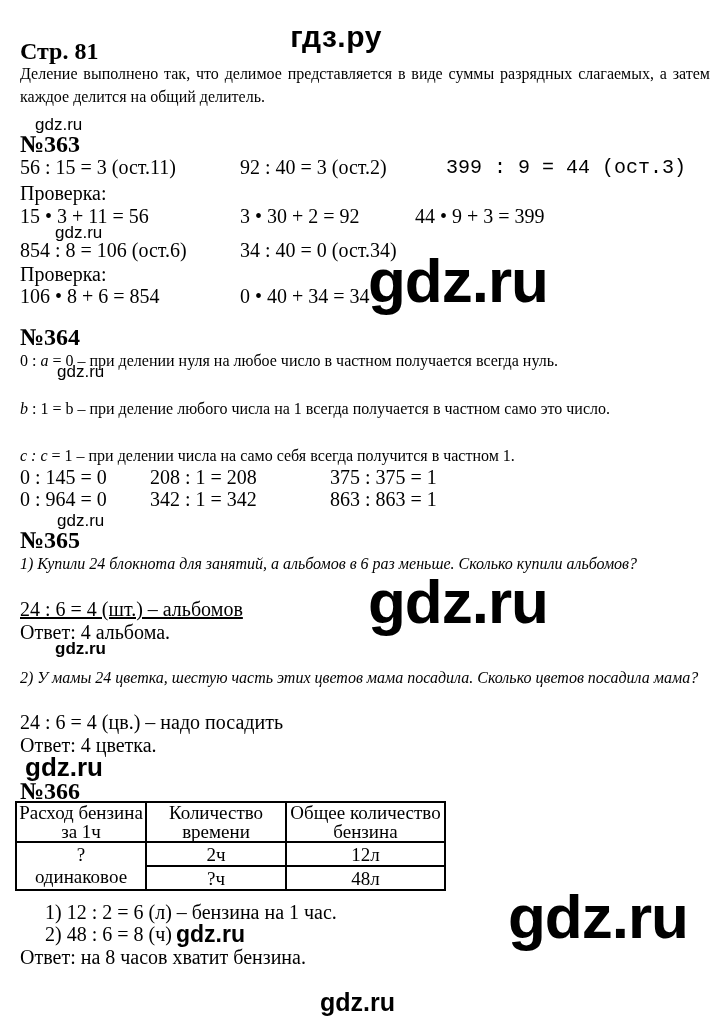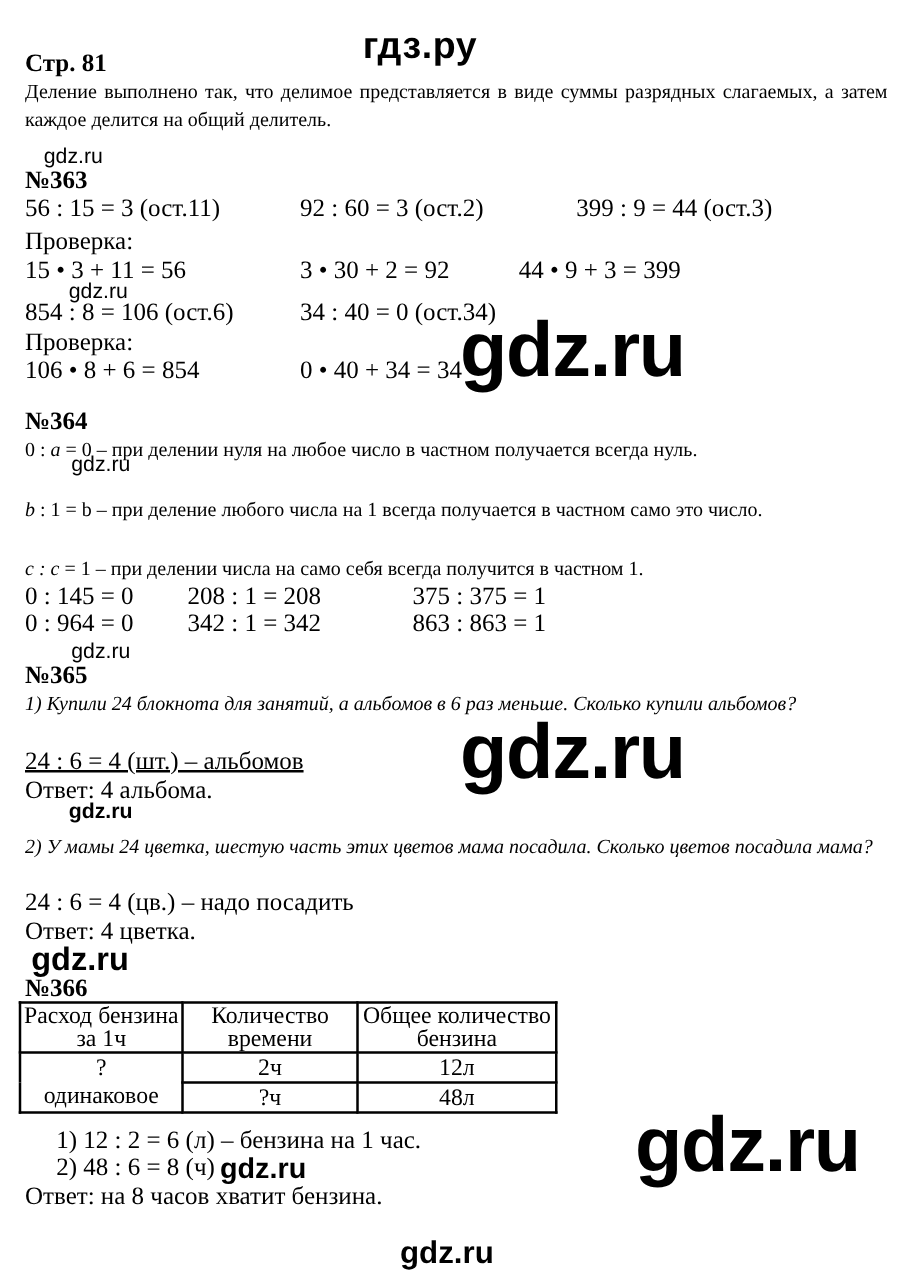--- a/index.html
+++ b/index.html
@@ -11,21 +11,21 @@
   }
   .abs { position:absolute; }
   .logo {
     position:absolute; top:20px; left:0; width:672px;
     text-align:center; font-family:"Liberation Sans", sans-serif;
     font-size:30px; font-weight:bold; letter-spacing:0.5px;
   }
   .t  { font-size:20px; line-height:23px; white-space:nowrap; }
   .para { font-size:16px; line-height:23px; width:690px; text-align:justify; }
   .ital { font-style:italic; }
-  .num { font-size:20px; line-height:23px; font-weight:bold; white-space:nowrap; }
+  .num { font-size:24px; line-height:23px; font-weight:bold; white-space:nowrap; }
   .wm-sm {
     font-family:"Liberation Sans", sans-serif;
     font-size:17px; white-space:nowrap;
   }
   .wm-sm-b {
     font-family:"Liberation Sans", sans-serif;
     font-size:17px; font-weight:bold; white-space:nowrap;
   }
   .wm-md-b {
     font-family:"Liberation Sans", sans-serif;
@@ -59,22 +59,22 @@
 <div class="logo">гдз.ру</div>
 
 <div class="abs num" style="left:20px; top:40px;">Стр. 81</div>
 <div class="abs para" style="left:20px; top:62px;">Деление выполнено так, что делимое представляется в виде суммы разрядных слагаемых, а затем каждое делится на общий делитель.</div>
 
 <div class="abs wm-sm" style="left:35px; top:115px;">gdz.ru</div>
 
 <div class="abs num" style="left:20px; top:133px;">№363</div>
 
 <span class="abs t" style="left:20px;  top:156px;">56 : 15 = 3 (ост.11)</span>
-<span class="abs t" style="left:240px; top:156px;">92 : 60 = 3 (ост.2)</span>
-<span class="abs t" style="left:461px; top:156px;">399 : 9 = 44 (ост.3)</span>
+<span class="abs t" style="left:240px; top:156px;">92 : 40 = 3 (ост.2)</span>
+<span class="abs t" style="left:446px; top:156px;font-family:Liberation Mono, monospace;">399 : 9 = 44 (ост.3)</span>
 
 <div class="abs t" style="left:20px; top:182px;">Проверка:</div>
 
 <span class="abs t" style="left:20px;  top:205px;">15 • 3 + 11 = 56</span>
 <span class="abs t" style="left:240px; top:205px;">3 • 30 + 2 = 92</span>
 <span class="abs t" style="left:415px; top:205px;">44 • 9 + 3 = 399</span>
 
 <div class="abs wm-sm" style="left:55px; top:223px;">gdz.ru</div>
 
 <span class="abs t" style="left:20px;  top:239px;">854 : 8 = 106 (ост.6)</span>

